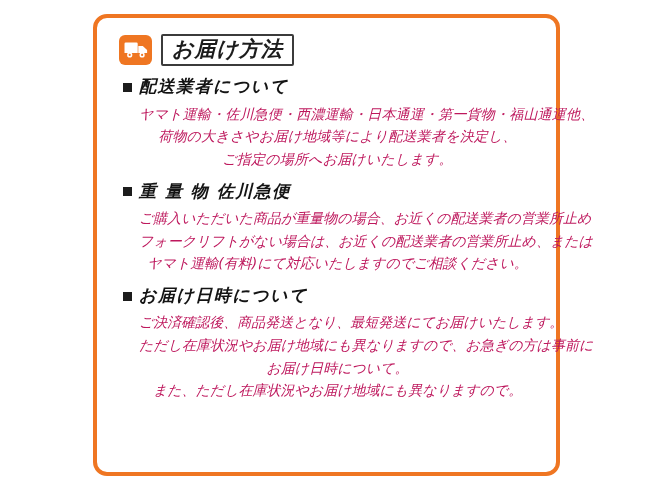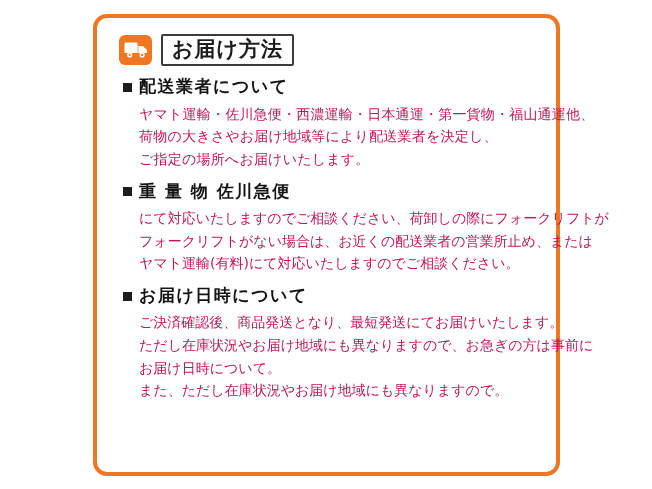--- a/index.html
+++ b/index.html
@@ -12,20 +12,21 @@
     background: #ffffff;
     font-family: "DejaVu Sans", sans-serif;
     overflow: hidden;
   }
   .page {
     position: relative;
     width: 652px;
     height: 489px;
     background: #ffffff;
     box-sizing: border-box;
+    font-style: italic;
   }
   .frame {
     position: absolute;
     left: 93px;
     top: 14px;
     width: 467px;
     height: 462px;
     box-sizing: border-box;
     border: 4px solid #ef7622;
     border-radius: 14px;
@@ -73,20 +74,21 @@
     font-weight: bold;
     color: #1c1c1c;
     letter-spacing: 1px;
     line-height: 1.15;
     white-space: nowrap;
   }
 
   
   .section {
     margin: 0 0 6px 0;
+    text-align: center;
   }
   .section-head {
     display: flex;
     align-items: center;
     gap: 7px;
     margin: 10px 0 6px 6px;
   }
   .bullet-square {
     width: 9px;
     height: 9px;
@@ -150,21 +152,21 @@
           <div class="body-line">ご指定の場所へお届けいたします。</div>
         </div>
       </div>
 
       <div class="section">
         <div class="section-head">
           <span class="bullet-square"></span>
           <span class="section-title">重 量 物 佐川急便</span>
         </div>
         <div class="body-lines">
-          <div class="body-line tight">にて対応いたしますのでご相談ください、荷卸しの際にフォークリフトが</div>
+          <div class="body-line tight">ご購入いただいた商品が重量物の場合、お近くの配送業者の営業所止め</div>
           <div class="body-line tight">フォークリフトがない場合は、お近くの配送業者の営業所止め、または</div>
           <div class="body-line tight">ヤマト運輸(有料)にて対応いたしますのでご相談ください。</div>
         </div>
       </div>
 
       <div class="section">
         <div class="section-head">
           <span class="bullet-square"></span>
           <span class="section-title">お届け日時について</span>
         </div>

